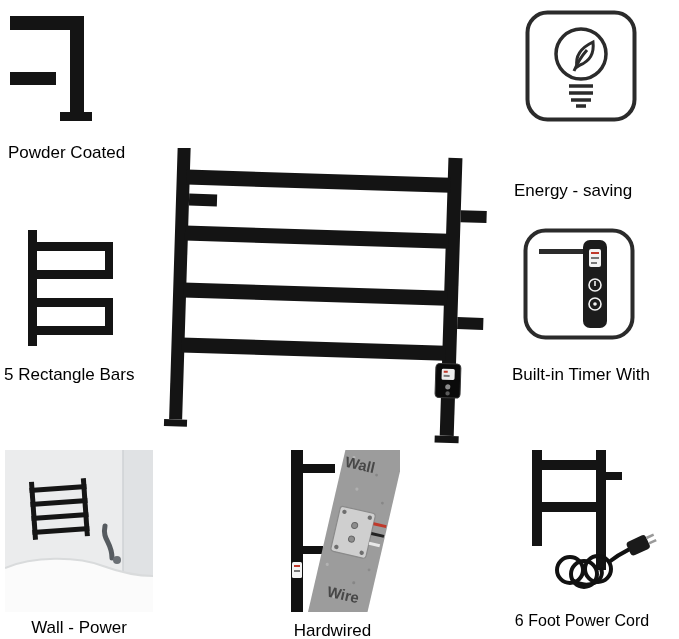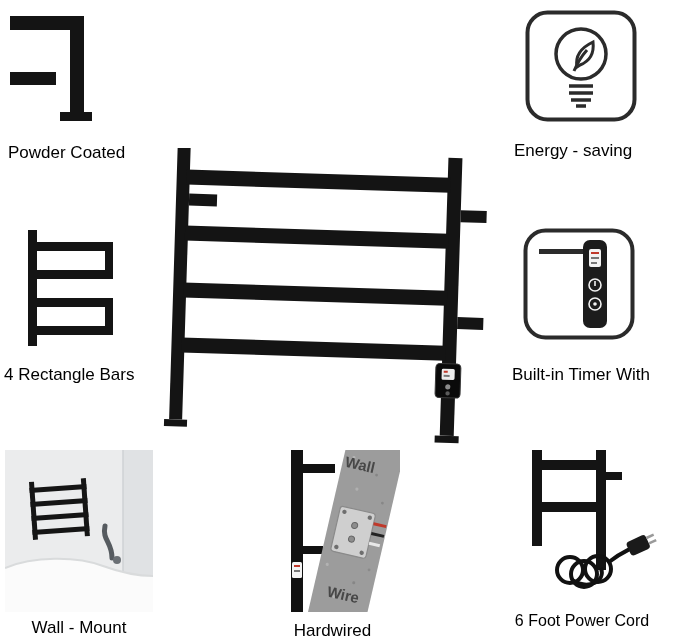--- a/index.html
+++ b/index.html
@@ -39,21 +39,21 @@
       <circle cx="56" cy="44" r="25" stroke-width="3.5"></circle>
       <path d="M52 57 Q 49 41 68 32 Q 70 49 55 55 Z" stroke-width="3"></path>
       <path d="M49 61 Q 54 49 62 40" stroke-width="3"></path>
       <line x1="44" y1="76" x2="68" y2="76" stroke-width="3.5"></line>
       <line x1="44" y1="83" x2="68" y2="83" stroke-width="3.5"></line>
       <line x1="46" y1="90" x2="66" y2="90" stroke-width="3.5"></line>
       <line x1="51" y1="96" x2="61" y2="96" stroke-width="3.5"></line>
     </svg>
   </div>
   <div class="label" style="left:514px;top:140px;width:160px;">
-    <span style="display:block;">Energy - saving</span>
+    <span style="display:block;margin-top:40px;">Energy - saving</span>
   </div>
 
   <div class="abs" style="left:155px;top:148px;">
     <svg width="345" height="300" viewBox="0 0 345 300">
       <g transform="rotate(1.8 172 150)" fill="#141414">
 
         <rect x="18" y="4" width="13" height="272"></rect>
         <rect x="13" y="276" width="23" height="7"></rect>
         <rect x="289" y="6" width="14" height="278"></rect>
         <rect x="284" y="284" width="24" height="7"></rect>
@@ -81,21 +81,21 @@
     <svg width="110" height="122" viewBox="0 0 110 122" fill="#141414">
       <rect x="12" y="2" width="9" height="116"></rect>
       <rect x="21" y="14" width="72" height="9"></rect>
       <rect x="21" y="42" width="72" height="9"></rect>
       <rect x="21" y="70" width="72" height="9"></rect>
       <rect x="21" y="98" width="72" height="9"></rect>
       <rect x="89" y="14" width="8" height="37"></rect>
       <rect x="89" y="70" width="8" height="37"></rect>
     </svg>
   </div>
-  <div class="label" style="left:4px;top:364px;width:160px;">4 Rectangle Bars</div>
+  <div class="label" style="left:4px;top:364px;width:160px;">5 Rectangle Bars</div>
 
   <div class="abs" style="left:523px;top:228px;">
     <svg width="112" height="112" viewBox="0 0 112 112">
       <rect x="2.5" y="2.5" width="107" height="107" rx="20" fill="none" stroke="#2b2b2b" stroke-width="4"></rect>
       <rect x="16" y="21" width="48" height="5" fill="#2b2b2b"></rect>
       <rect x="60" y="12" width="24" height="88" rx="7" fill="#1c1c1c"></rect>
       <rect x="66" y="21" width="12" height="18" rx="2" fill="#f2f2f2"></rect>
       <rect x="68" y="24" width="8" height="2" fill="#c0392b"></rect>
       <rect x="68" y="29" width="8" height="2" fill="#777"></rect>
       <rect x="68" y="34" width="6" height="2" fill="#777"></rect>
@@ -124,21 +124,21 @@
       <g transform="rotate(-4 54 60)" fill="#151515">
         <rect x="26" y="30" width="5" height="58"></rect>
         <rect x="78" y="30" width="5" height="58"></rect>
         <rect x="26" y="36" width="57" height="5"></rect>
         <rect x="26" y="50" width="57" height="5"></rect>
         <rect x="26" y="64" width="57" height="5"></rect>
         <rect x="26" y="78" width="57" height="5"></rect>
       </g>
     </svg>
   </div>
-  <div class="label center" style="left:5px;top:617px;width:148px;">Wall - Mount</div>
+  <div class="label center" style="left:5px;top:617px;width:148px;">Wall - Power</div>
 
   <div class="tile-photo" style="left:265px;top:450px;width:135px;height:162px;">
     <svg width="135" height="162" viewBox="0 0 135 162">
       <rect x="0" y="0" width="135" height="162" fill="#ffffff"></rect>
 
       <rect x="26" y="0" width="12" height="162" fill="#111"></rect>
       <rect x="38" y="14" width="32" height="9" fill="#111"></rect>
       <rect x="38" y="96" width="20" height="8" fill="#111"></rect>
       <rect x="27" y="112" width="10" height="16" rx="1.5" fill="#f4f4f4"></rect>
       <rect x="29" y="115" width="6" height="2" fill="#c0392b"></rect>

